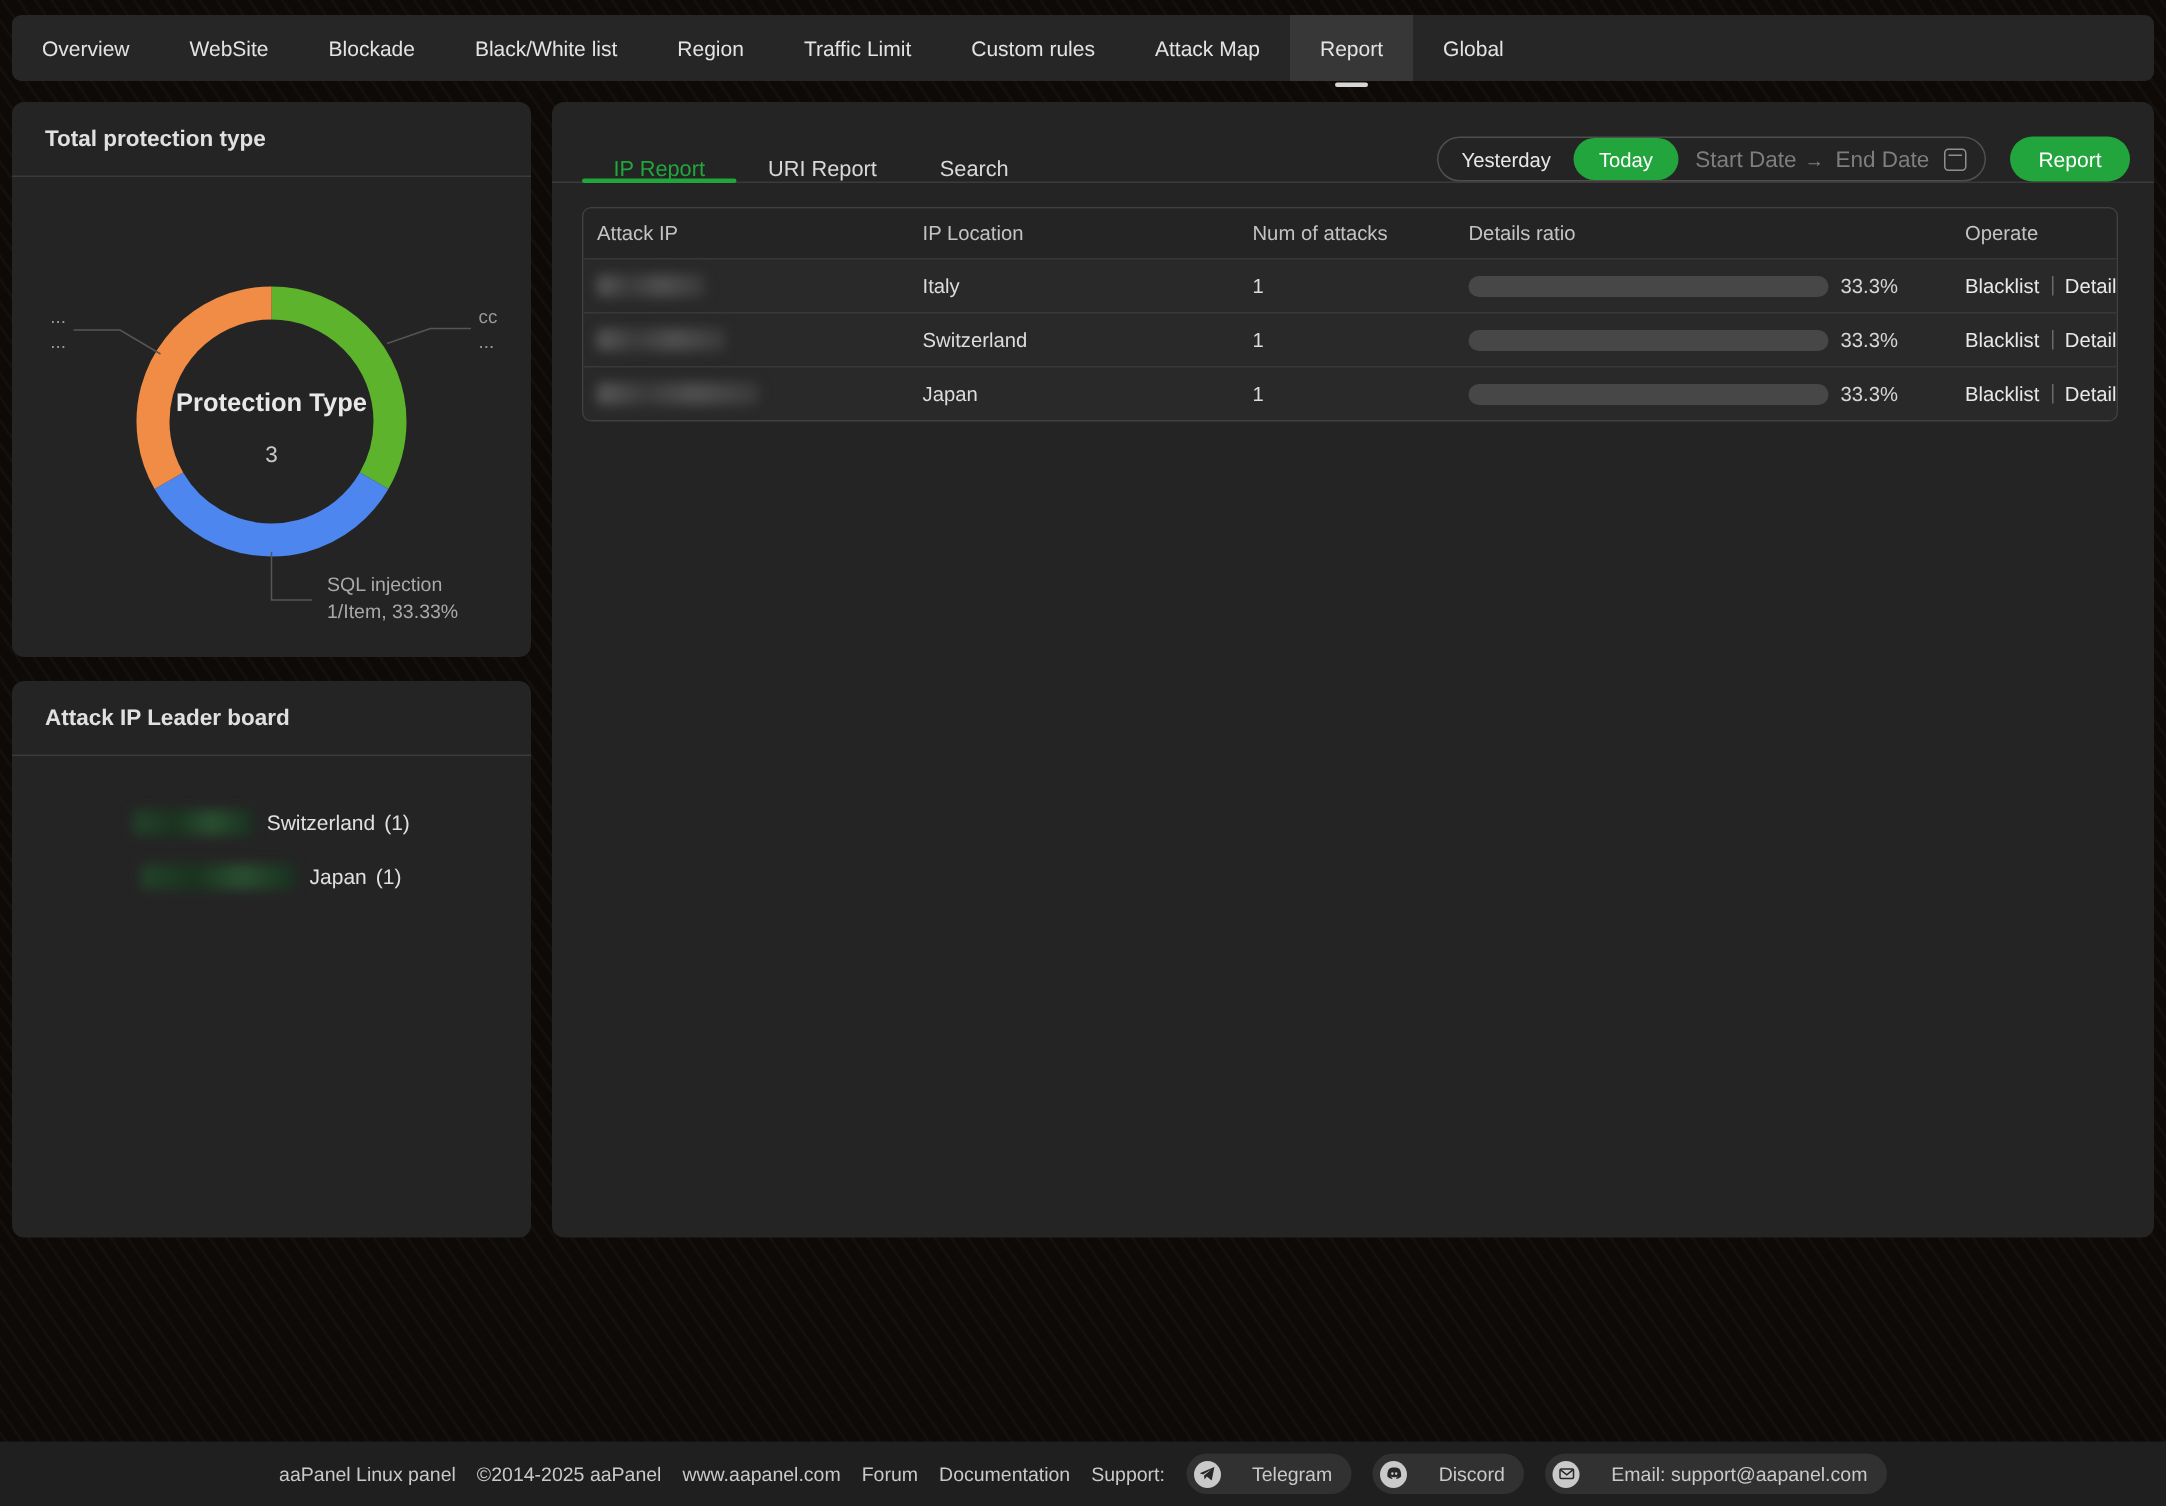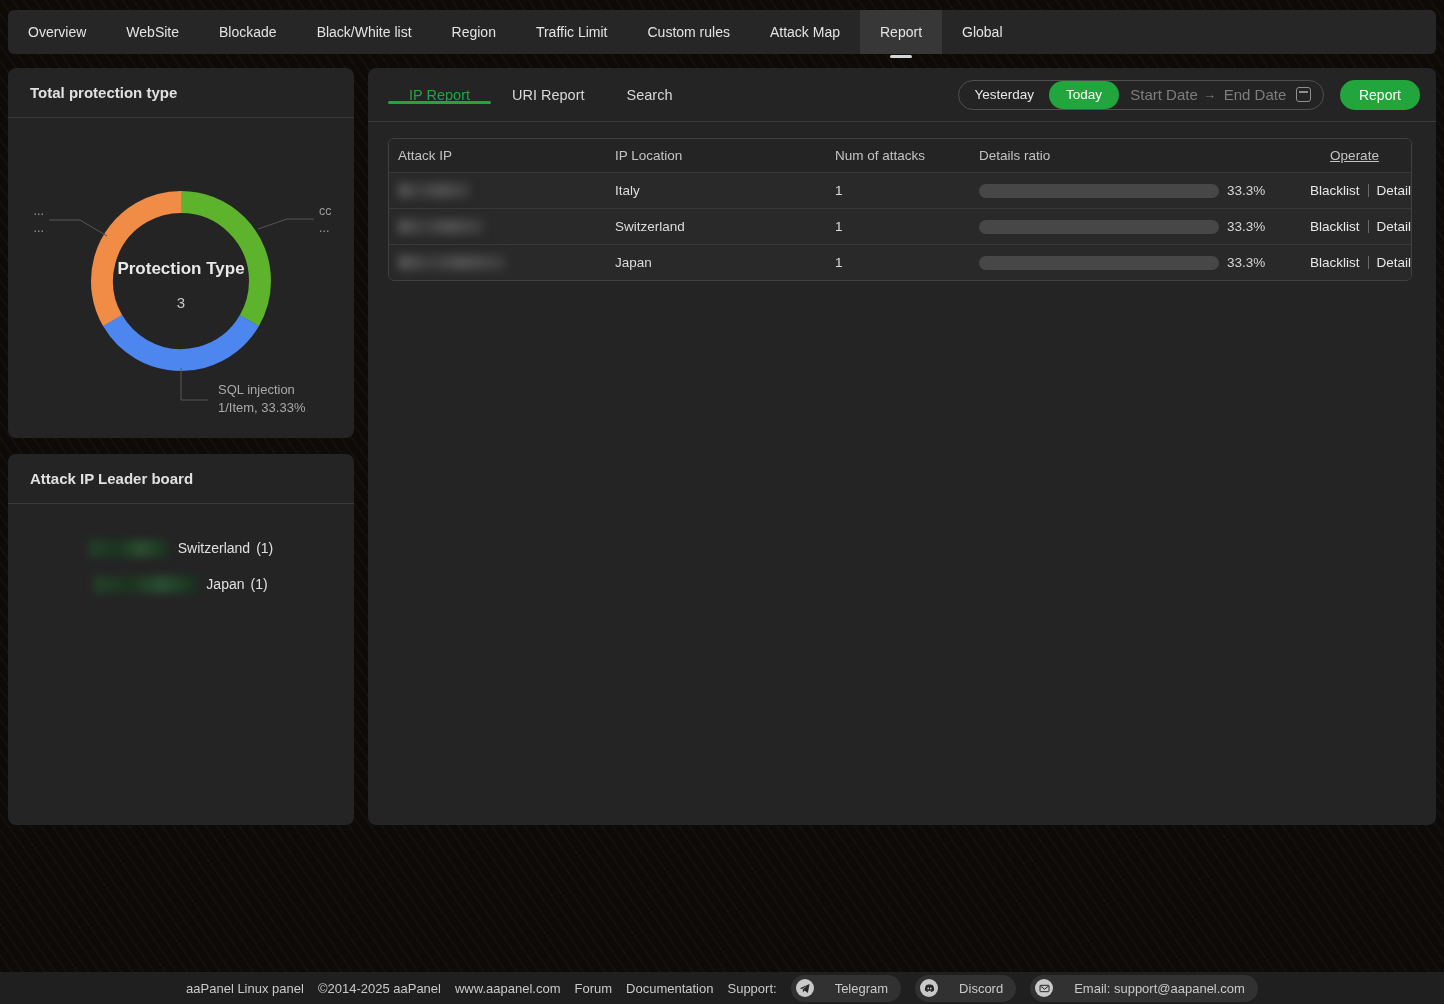--- a/index.html
+++ b/index.html
@@ -52,21 +52,21 @@
   .lb-row { height:36px; display:flex; align-items:center; justify-content:center; }
   .lb-bar {
     height:17px; border-radius:3px; margin-right:9px;
     background:linear-gradient(90deg,#23422a,#1a3320 35%,#2a4f30 65%,#183020);
     filter:blur(4px);
   }
   .lb-label { font-size:14px; color:#e0e0e0; }
   .lb-count { margin-left:6px; }
   
   .report-header {
-    height:54px; display:flex; align-items:center;
+    height:54px; display:flex; align-items:flex-end;
     border-bottom:1px solid #3a3a3a; padding-left:20px; padding-right:16px;
   }
   .report-tab {
     display:flex; align-items:center; padding:0 21px; font-size:14.5px;
     color:#d8d8d8; cursor:pointer; position:relative;
   }
   .report-tab.active { color:#21a53c; }
   .report-tab.active::after {
     content:""; position:absolute; left:0; right:0; bottom:-1px; height:3px;
     background:#21a53c; border-radius:2px;
@@ -110,36 +110,36 @@
   .report-table {
     margin:16px 24px 0 20px; border:1px solid #404040; border-radius:6px; overflow:hidden;
   }
   .t-row {
     display:grid; grid-template-columns:217px 220px 144px 331px 1fr;
     align-items:center;
   }
   .t-head { height:33px; background:#242424; color:#c3c3c3; font-size:13.5px; }
   .t-data { height:36px; background:#292929; border-top:1px solid #383838; font-size:13.5px; color:#dcdcdc; }
   .t-cell { padding-left:9px; white-space:nowrap; }
-  .t-cell.right { text-align:center; padding-right:12px;text-decoration:underline; }
+  .t-cell.right { text-align:left; padding-right:12px; }
   .blur-ip {
     display:inline-block; height:15px; border-radius:4px; vertical-align:middle;
     background:linear-gradient(90deg,#575757,#3a3a3a 30%,#4f4f4f 60%,#383838);
     filter:blur(4px);
   }
   .ratio-cell { display:flex; align-items:center; }
   .ratio-track { width:240px; height:14px; background:#474747; border-radius:7px; overflow:hidden; }
   .ratio-fill { height:100%; background:#21a53c; border-radius:7px; }
   .ratio-pct { margin-left:8px; color:#d6d6d6; }
   .action-cell { display:flex; align-items:center; justify-content:flex-end; padding-right:10px; }
   .action-link { color:#e8e8e8; cursor:pointer; }
   .action-divider { width:1px; height:13px; background:#6a6a6a; margin:0 8px; }
   
   .footer {
-    position:absolute; left:0; right:0; bottom:0; height:32px; background:#1f1f1f;
+    position:absolute; left:0; right:0; bottom:0; height:43px; background:#1f1f1f;
     display:flex; align-items:center; justify-content:center; gap:14px;
     font-size:13px; color:#c9c9c9;
   }
   .footer .link { cursor:pointer; }
   .pill {
     display:flex; align-items:center; gap:21px; background:#313131;
     border-radius:14px; height:27px; padding:0 13px 0 5px; cursor:pointer;
   }
   .pill-badge {
     width:18px; height:18px; border-radius:50%; background:#c9c9c9;

